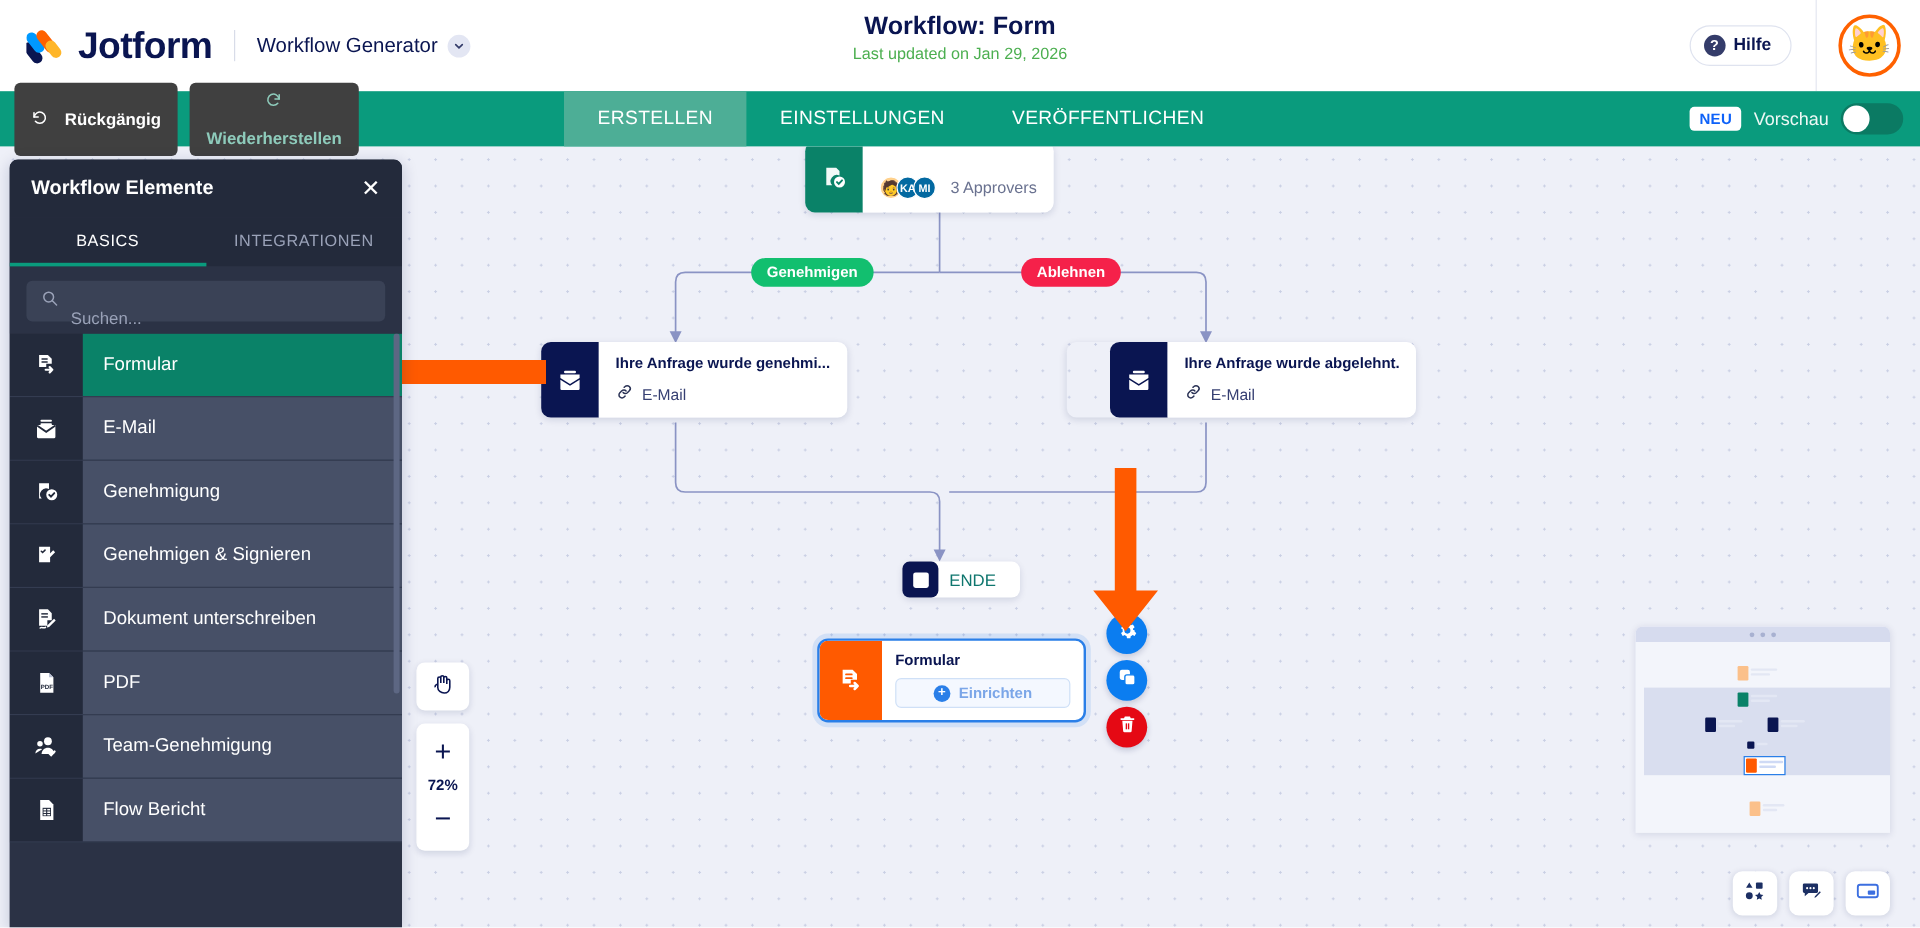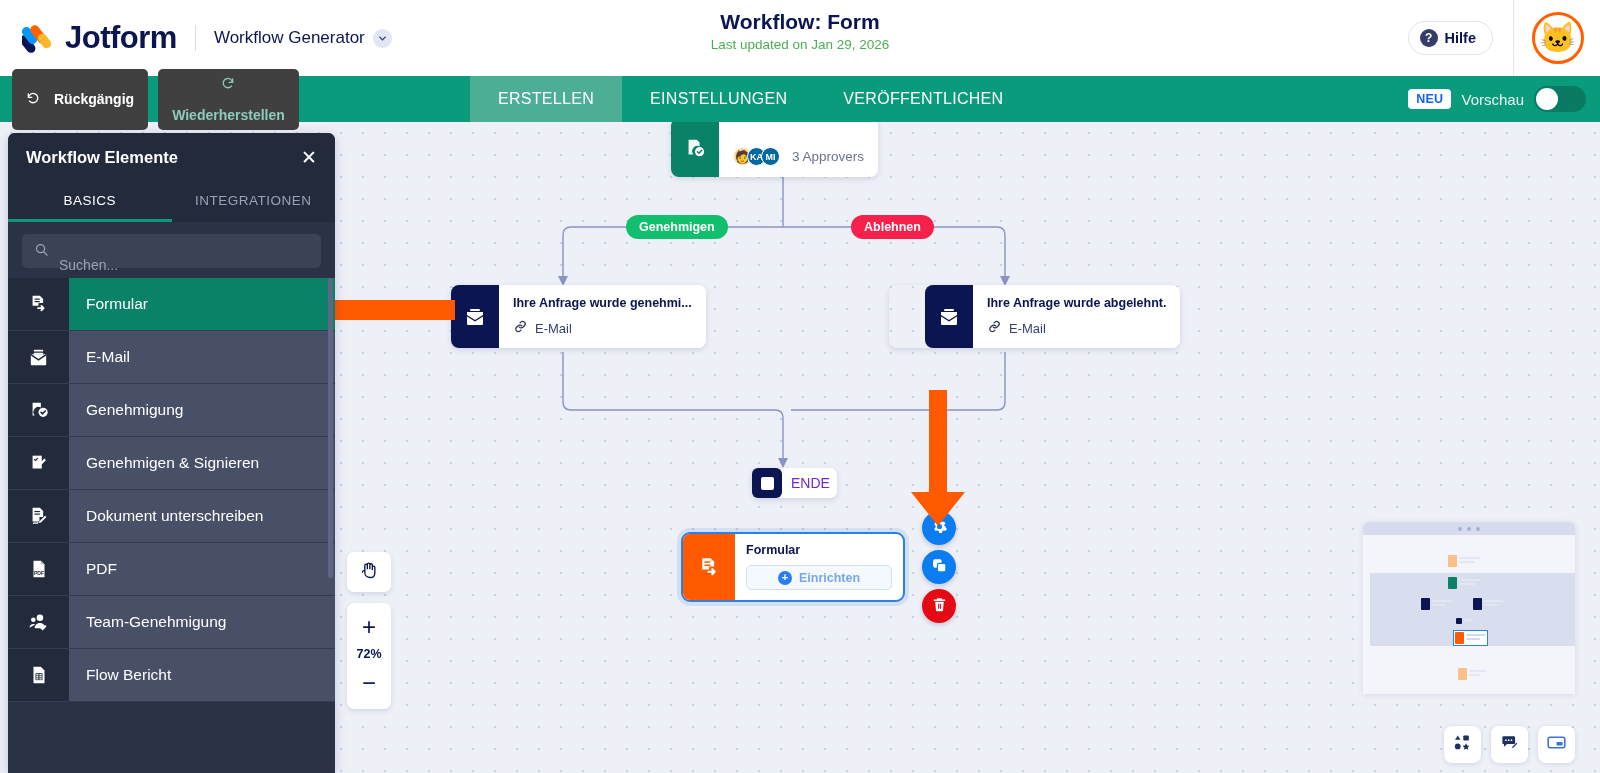--- a/index.html
+++ b/index.html
@@ -192,21 +192,21 @@
   .end-node {
     position: absolute; top: 346px; left: 752px;
     display: flex; align-items: center; background: #fff;
     border-radius: 7px; box-shadow: 0 2px 6px rgba(10,21,81,.13);
   }
   .end-ico {
     width: 30px; height: 30px; background: #0a1551; border-radius: 6px;
     display: flex; align-items: center; justify-content: center;
   }
   .end-ico .sq { width: 13px; height: 13px; background: #fff; border-radius: 2px; }
-  .end-label { font-size: 14px; color: #6d28d9; padding: 0 7px 0 9px; }
+  .end-label { font-size: 14px; color: #0f766e; padding: 0 20px 0 9px; }
 
   .form-node {
     position: absolute; top: 410px; left: 681px; width: 224px;
     border: 2px solid #2a7fe8; border-radius: 9px; background: #fff;
     display: flex; overflow: hidden;
     box-shadow: 0 0 0 4px rgba(42,127,232,.14);
   }
   .form-ico { width: 52px; background: #ff5a00; display: flex; align-items: center; justify-content: center; }
   .form-body { flex: 1; padding: 9px 11px 10px; }
   .form-title { font-size: 12.5px; font-weight: bold; color: #0a1551; }

